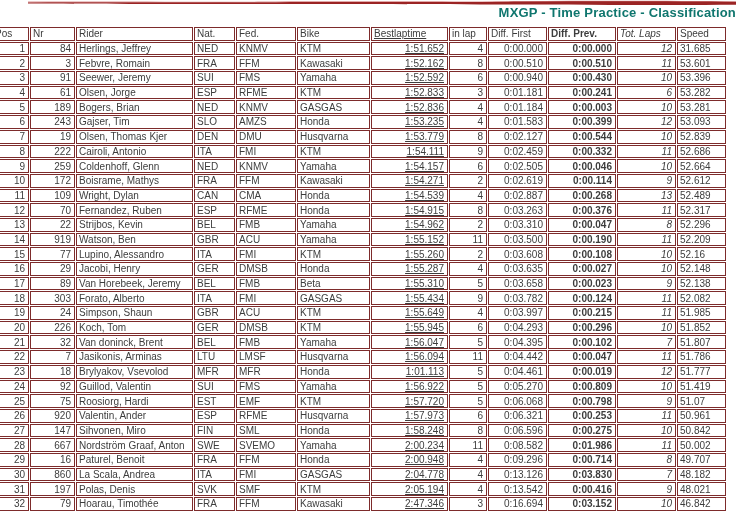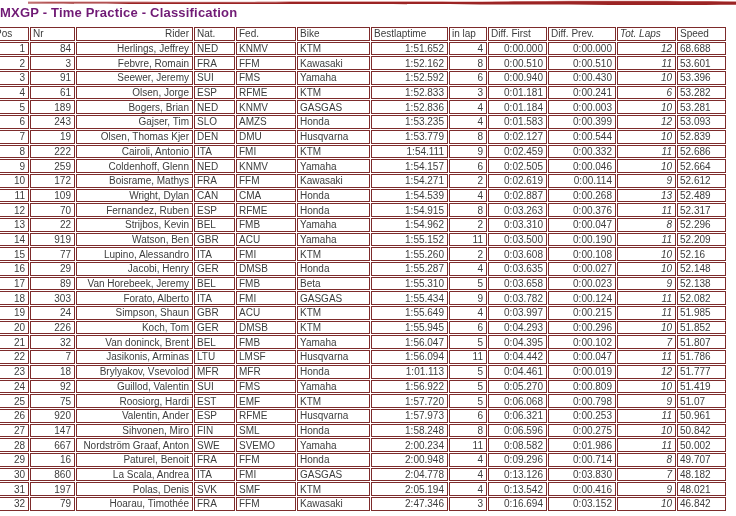--- a/index.html
+++ b/index.html
@@ -9,23 +9,23 @@
     overflow:hidden;
     position:relative;
     font-family:"Liberation Sans", sans-serif;
   }
   .screen { position:absolute; inset:0; }
 
   .banner-svg { position:absolute; top:0; left:0; display:block; }
 
   .title {
     position:absolute; top:5px; left:0; width:736px;
-    text-align:left;
+    text-align:right;
     font-size:13px; font-weight:bold;
-    color:#701a75;
+    color:#0f766e;
     letter-spacing:0.2px;
   }
 
   table.classification {
     position:absolute; top:26px; left:-9px;
     border-collapse:separate;
     border-spacing:1px;
     table-layout:fixed;
   }
   th, td {
@@ -37,23 +37,23 @@
     line-height:11px;
     font-weight:normal;
     color:var(--text_color, #3d3d3d);
     white-space:nowrap;
     overflow:hidden;
     background:#ffffff;
     vertical-align:middle;
   }
   th { text-align:left; }
   
-  .c0{width:37px;} .c1{width:45px;} .c2{width:117px;text-align:right;} .c3{width:41px;}
-  .c4{width:60px;} .c5{width:73px;} .c6{width:77px;} .c7{width:38px;}
-  .c8{width:59px;} .c9{width:68px;} .c10{width:59px;font-style:italic;} .c11{width:49px;margin-left:28px;}
+  .c0{width:37px;} .c1{width:45px;} .c2{width:117px;} .c3{width:41px;}
+  .c4{width:60px;} .c5{width:73px;} .c6{width:77px;text-decoration:underline;} .c7{width:38px;}
+  .c8{width:59px;} .c9{width:68px;font-weight:bold;} .c10{width:59px;font-style:italic;} .c11{width:49px;margin-left:28px;}
   
   td.c0, td.c1, td.c6, td.c7, td.c8, td.c9, td.c10 { text-align:right; }
 </style>
 </head>
 <body>
 
 <div class="screen">
 
   <svg class="banner-svg" width="736" height="8" viewBox="0 0 736 8" aria-hidden="true">
     <path d="M28,1.6 C120,1.0 200,2.0 262,1.6 C380,1.0 450,1.8 520,1.2 C600,0.6 680,0.8 736,1.4 L736,2.2 C660,1.6 560,2.2 480,2.0 C380,1.8 300,2.4 220,2.4 C150,2.4 80,2.2 28,2.4 Z" style="fill:var(--banner_highlight,#d98f8f)"></path>
@@ -85,21 +85,21 @@
           <td class="c1">84</td>
           <td class="c2">Herlings, Jeffrey</td>
           <td class="c3">NED</td>
           <td class="c4">KNMV</td>
           <td class="c5">KTM</td>
           <td class="c6">1:51.652</td>
           <td class="c7">4</td>
           <td class="c8">0:00.000</td>
           <td class="c9">0:00.000</td>
           <td class="c10">12</td>
-          <td class="c11">68.688</td>
+          <td class="c11">31.685</td>
         </tr>
         <tr>
           <td class="c0">2</td>
           <td class="c1">3</td>
           <td class="c2">Febvre, Romain</td>
           <td class="c3">FRA</td>
           <td class="c4">FFM</td>
           <td class="c5">Kawasaki</td>
           <td class="c6">1:52.162</td>
           <td class="c7">8</td>

